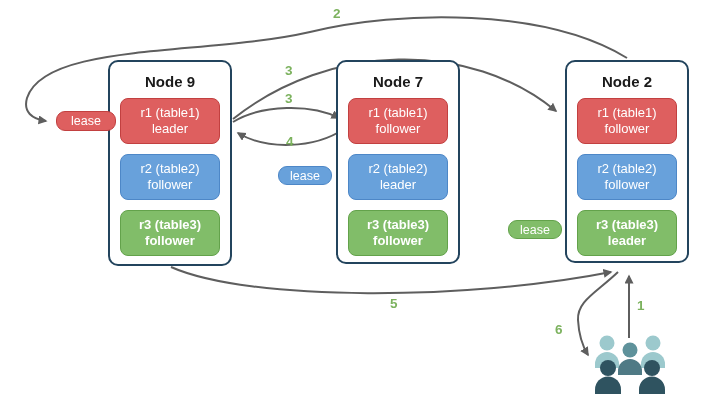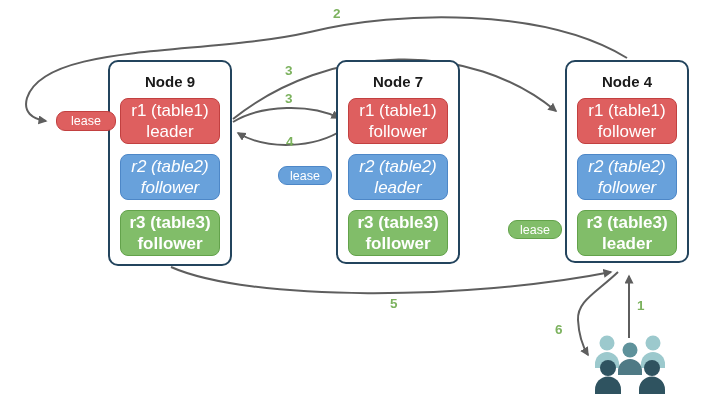--- a/index.html
+++ b/index.html
@@ -9,24 +9,24 @@
   }
   #arrows{position:absolute;left:0;top:0;width:704px;height:405px;}
   .node{
     position:absolute;width:124px;background:#ffffff;border:2px solid #23445D;
     border-radius:10px;box-sizing:border-box;text-align:center;
   }
   .node-title{font-weight:bold;font-size:15px;color:#1a1a1a;margin-top:11px;margin-bottom:8px;}
   .rep{
     width:100px;height:46px;margin:0 auto 10px auto;border-radius:8px;
     display:flex;flex-direction:column;align-items:center;justify-content:center;
-    color:#ffffff;font-size:17px;line-height:1.25;box-sizing:border-box;
+    color:#ffffff;font-size:13px;line-height:1.25;box-sizing:border-box;
   }
   .rep.red{background:#DE5F5F;border:1.5px solid #C24040;}
-  .rep.blue{background:#68A1DB;border:1.5px solid #4D87C7;font-style:italic;}
+  .rep.blue{background:#68A1DB;border:1.5px solid #4D87C7;}
   .rep.green{background:#81BD69;border:1.5px solid #63A24B;font-weight:bold;}
   .lease{
     position:absolute;color:#ffffff;font-size:12.5px;display:flex;align-items:center;
     justify-content:center;border-radius:9px;box-sizing:border-box;
   }
   .lease.red{background:#DE5F5F;border:1px solid #C24040;width:60px;height:20px;left:56px;top:111px;}
   .lease.blue{background:#68A1DB;border:1px solid #4D87C7;width:54px;height:19px;left:278px;top:166px;}
   .lease.green{background:#81BD69;border:1px solid #63A24B;width:54px;height:19px;left:508px;top:220px;}
   .step{
     position:absolute;color:#7CB25E;font-weight:bold;font-size:13.5px;
@@ -81,21 +81,21 @@
       <span>r2 (table2)</span>
       <span>leader</span>
     </div>
     <div class="rep green">
       <span>r3 (table3)</span>
       <span>follower</span>
     </div>
   </div>
 
   <div class="node" style="left:565px;top:60px;height:203px;">
-    <div class="node-title">Node 4</div>
+    <div class="node-title">Node 2</div>
     <div class="rep red">
       <span>r1 (table1)</span>
       <span>follower</span>
     </div>
     <div class="rep blue">
       <span>r2 (table2)</span>
       <span>follower</span>
     </div>
     <div class="rep green">
       <span>r3 (table3)</span>

